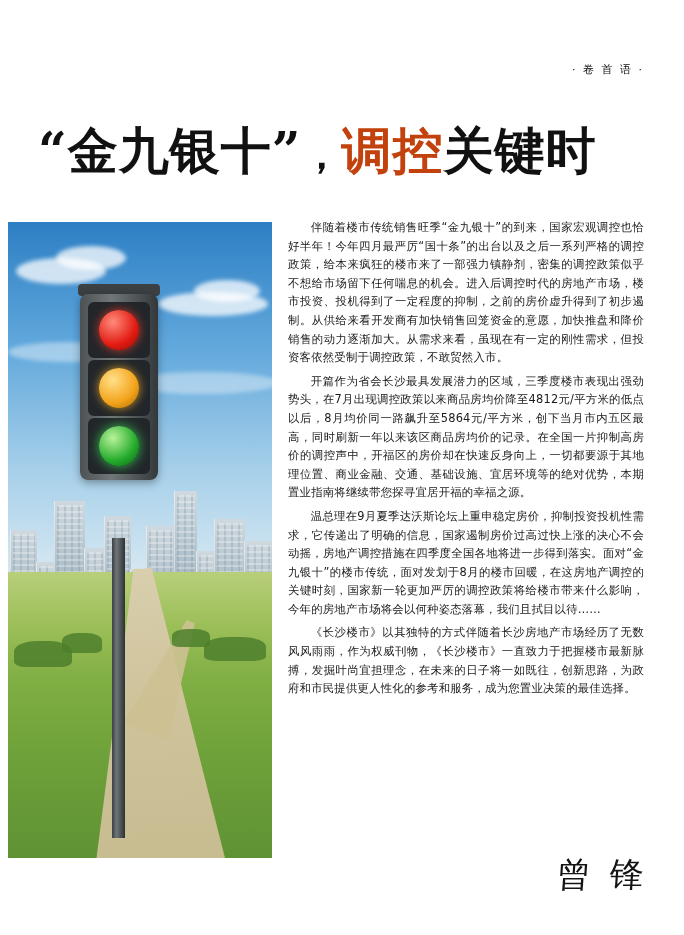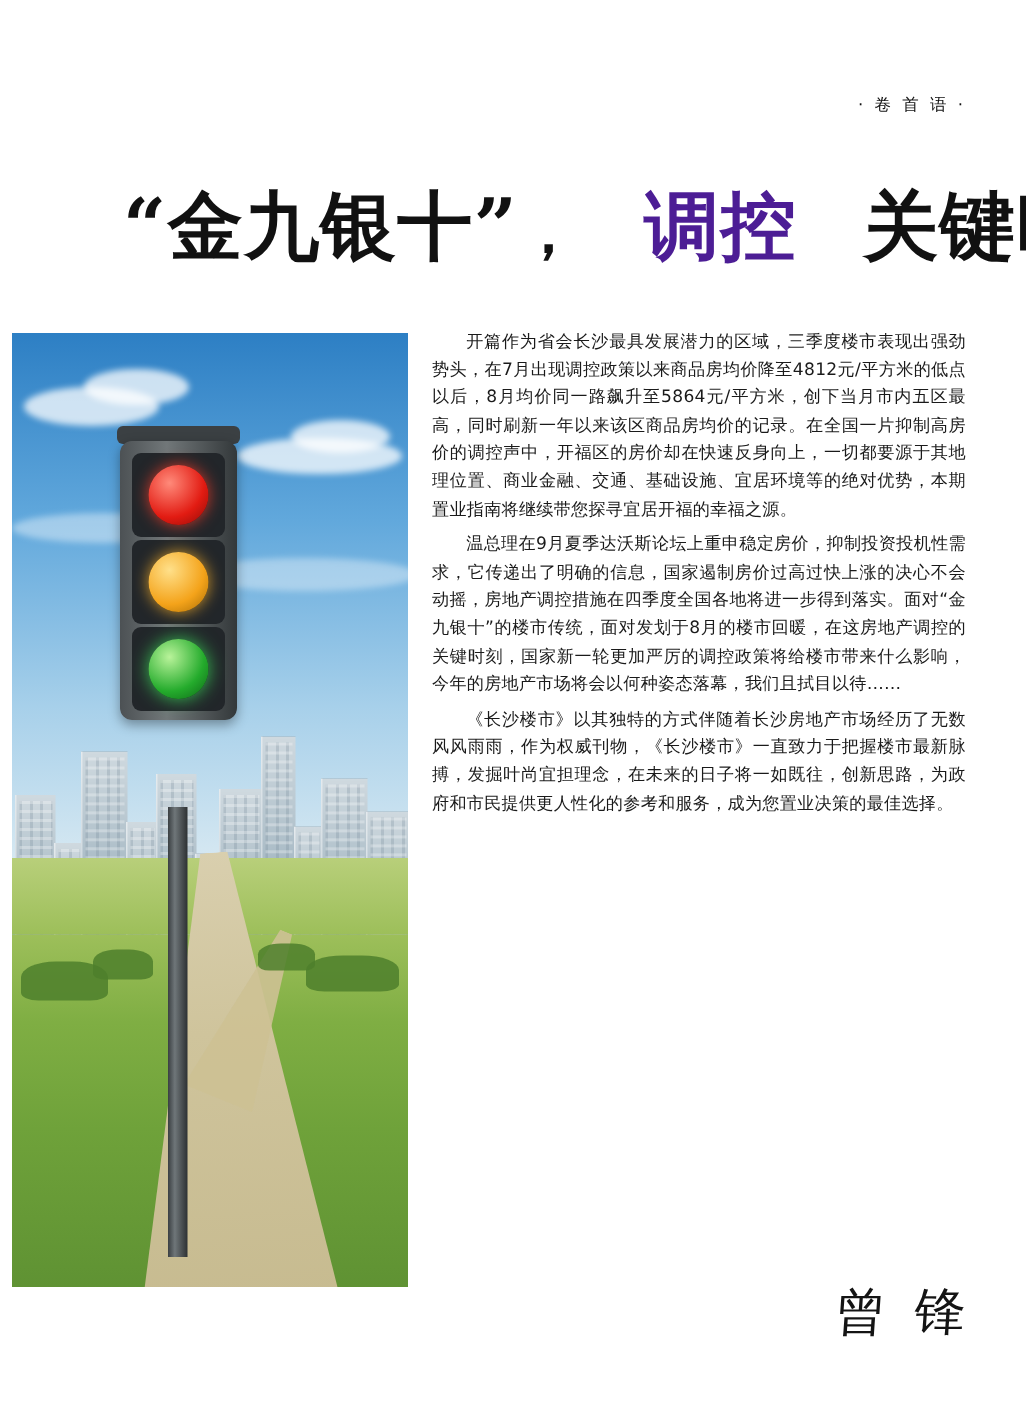--- a/index.html
+++ b/index.html
@@ -42,24 +42,23 @@
     height: 82px;
     white-space: nowrap;
   }
   .headline .seg {
     font-family: "DejaVu Serif", "Liberation Serif", serif;
     font-size: 50px;
     font-weight: bold;
     line-height: 78px;
     letter-spacing: 1px;
     vertical-align: baseline;
-    margin-left: 44px;
   }
   .headline .seg.dark { color: #111111; }
-  .headline .seg.red  { color: #4c1d95; }
+  .headline .seg.red  { color: #c2410c; }
   .headline .comma {
     font-family: "DejaVu Serif", "Liberation Serif", serif;
     font-size: 40px;
     font-weight: bold;
     color: #111;
   }
 
   
   .photo {
     position: absolute;
@@ -276,20 +275,21 @@
       <div class="tl-visor" style="top:66px;">
         <div class="tl-lamp lamp-yellow"></div>
       </div>
       <div class="tl-visor" style="top:124px;">
         <div class="tl-lamp lamp-green"></div>
       </div>
     </div>
   </div>
 
   <div class="article">
+    <p>伴随着楼市传统销售旺季“金九银十”的到来，国家宏观调控也恰好半年！今年四月最严厉“国十条”的出台以及之后一系列严格的调控政策，给本来疯狂的楼市来了一部强力镇静剂，密集的调控政策似乎不想给市场留下任何喘息的机会。进入后调控时代的房地产市场，楼市投资、投机得到了一定程度的抑制，之前的房价虚升得到了初步遏制。从供给来看开发商有加快销售回笼资金的意愿，加快推盘和降价销售的动力逐渐加大。从需求来看，虽现在有一定的刚性需求，但投资客依然受制于调控政策，不敢贸然入市。</p>
     <p>开篇作为省会长沙最具发展潜力的区域，三季度楼市表现出强劲势头，在7月出现调控政策以来商品房均价降至4812元/平方米的低点以后，8月均价同一路飙升至5864元/平方米，创下当月市内五区最高，同时刷新一年以来该区商品房均价的记录。在全国一片抑制高房价的调控声中，开福区的房价却在快速反身向上，一切都要源于其地理位置、商业金融、交通、基础设施、宜居环境等的绝对优势，本期置业指南将继续带您探寻宜居开福的幸福之源。</p>
     <p>温总理在9月夏季达沃斯论坛上重申稳定房价，抑制投资投机性需求，它传递出了明确的信息，国家遏制房价过高过快上涨的决心不会动摇，房地产调控措施在四季度全国各地将进一步得到落实。面对“金九银十”的楼市传统，面对发划于8月的楼市回暖，在这房地产调控的关键时刻，国家新一轮更加严厉的调控政策将给楼市带来什么影响，今年的房地产市场将会以何种姿态落幕，我们且拭目以待……</p>
     <p>《长沙楼市》以其独特的方式伴随着长沙房地产市场经历了无数风风雨雨，作为权威刊物，《长沙楼市》一直致力于把握楼市最新脉搏，发掘叶尚宜担理念，在未来的日子将一如既往，创新思路，为政府和市民提供更人性化的参考和服务，成为您置业决策的最佳选择。</p>
   </div>
 
   <div class="signature">曾 锋</div>
 
 </div>
 
 </body></html>

